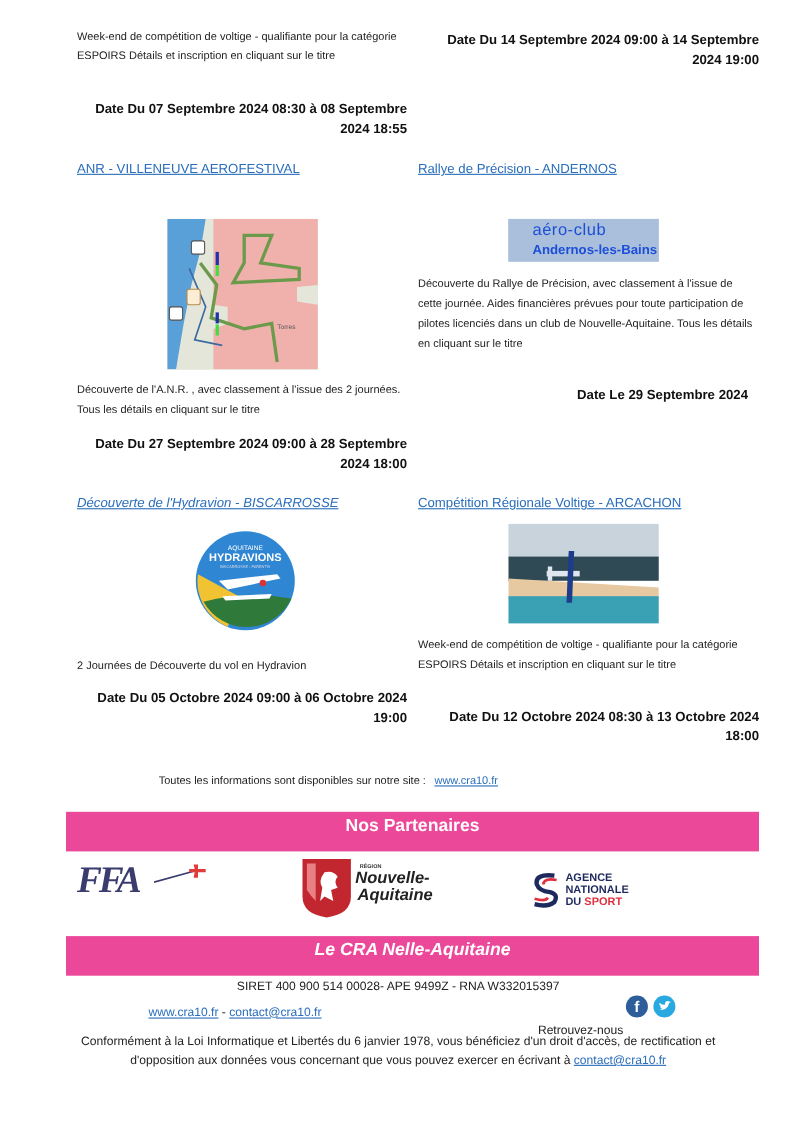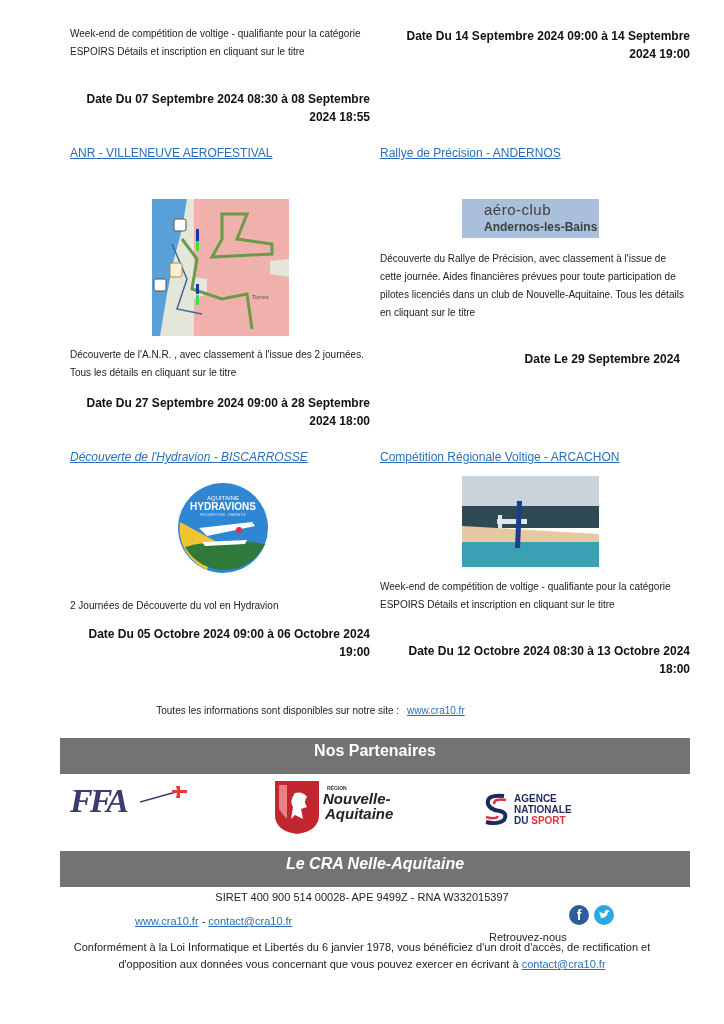--- a/index.html
+++ b/index.html
@@ -5,21 +5,21 @@
   html, body { margin: 0; padding: 0; background: #ffffff; }
   body { width: 724px; height: 1024px; position: relative; overflow: hidden;
          font-family: "Liberation Sans", sans-serif; color: #1a1a1a; }
   .abs { position: absolute; }
   .txt { font-size: 10px; line-height: 18px; color: #222; }
   .date { font-size: 12px; line-height: 18px; font-weight: bold; color: #111; text-align: right; }
   .date .lbl { display: inline-block; width: 29px; }
   .date .indent { padding-left: 28px; display: block; }
   a.title { font-size: 12px; color: #2a6ebb; text-decoration: underline; }
   a.link { color: #2a6ebb; text-decoration: underline; }
-  .band { background: #737373; color: #fff; font-weight: bold; text-align: center; }
+  .band { background: #ec4899; color: #fff; font-weight: bold; text-align: center; }
   .imgbox { overflow: hidden; }
 </style>
 </head>
 <body>
 
 <div class="abs txt" style="left:70px; top:25px; width:300px;">Week-end de compétition de voltige - qualifiante pour la catégorie ESPOIRS Détails et inscription en cliquant sur le titre</div>
 <div class="abs date" style="left:70px; top:90px; width:300px;">
   <span class="lbl">Date</span>
   <span>Du 07 Septembre 2024 08:30 à 08 Septembre</span>
   <span class="indent">2024 18:55</span>
@@ -51,21 +51,21 @@
   </svg>
 </div>
 <div class="abs txt" style="left:70px; top:346px; width:300px;">Découverte de l'A.N.R. , avec classement à l'issue des 2 journées. Tous les détails en cliquant sur le titre</div>
 <div class="abs date" style="left:70px; top:394px; width:300px;">
   <span class="lbl">Date</span>
   <span>Du 27 Septembre 2024 09:00 à 28 Septembre</span>
   <span class="indent">2024 18:00</span>
 </div>
 
 <a class="abs title" href="#" style="left:380px; top:146px;">Rallye de Précision - ANDERNOS</a>
-<div class="abs imgbox" style="left:462px; top:199px; width:137px; height:39px; background:#a9bfdc; color:#404040; font-family:'Liberation Sans', sans-serif;">
+<div class="abs imgbox" style="left:462px; top:199px; width:137px; height:39px; background:#a9bfdc; color:#1d4ed8; font-family:'Liberation Sans', sans-serif;">
   <div style="position:absolute; left:22px; top:2px; font-size:15px; letter-spacing:0.5px;">aéro-club</div>
   <div style="position:absolute; left:22px; top:21px; font-size:12px; font-weight:bold;">Andernos-les-Bains</div>
 </div>
 <div class="abs txt" style="left:380px; top:250px; width:310px;">Découverte du Rallye de Précision, avec classement à l'issue de cette journée. Aides financières prévues pour toute participation de pilotes licenciés dans un club de Nouvelle-Aquitaine. Tous les détails en cliquant sur le titre</div>
 <div class="abs date" style="left:380px; top:350px; width:300px;">
   <span style="display:inline-block; width:55px;">Date</span>
   <span>Le 29 Septembre 2024</span>
 </div>
 
 <a class="abs title" href="#" style="left:70px; top:450px;font-style:italic;">Découverte de l'Hydravion - BISCARROSSE</a>
@@ -101,21 +101,21 @@
     <rect x="36" y="39" width="4" height="13" fill="#e0e6ee"></rect>
   </svg>
 </div>
 <div class="abs txt" style="left:380px; top:578px; width:310px;">Week-end de compétition de voltige - qualifiante pour la catégorie ESPOIRS Détails et inscription en cliquant sur le titre</div>
 <div class="abs date" style="left:380px; top:642px; width:310px;">
   <span class="lbl">Date</span>
   <span>Du 12 Octobre 2024 08:30 à 13 Octobre 2024</span>
   <span class="indent">18:00</span>
 </div>
 
-<div class="abs txt" style="left:0; top:702px; width:597px; text-align:center;margin-left:12px;">
+<div class="abs txt" style="left:0; top:702px; width:597px; text-align:center;">
   <span>Toutes les informations sont disponibles sur notre site :</span>
   <a class="link" href="#" style="margin-left:5px;">www.cra10.fr</a>
 </div>
 
 <div class="abs band" style="left:60px; top:738px; width:630px; height:36px; line-height:26px; font-size:16px;">Nos Partenaires</div>
 
 <div class="abs" style="left:70px; top:780px; width:120px; height:44px;">
   <span style="position:absolute; left:0; top:2px; font-size:34px; font-weight:bold; font-style:italic; color:#3a3c6e; letter-spacing:-3px; font-family:'Liberation Serif', serif;">FFA</span>
   <svg style="position:absolute; left:70px; top:0;" width="50" height="30" viewBox="0 0 50 30">
     <line x1="0" y1="22" x2="36" y2="12" stroke="#3a3c6e" stroke-width="1.5"></line>

